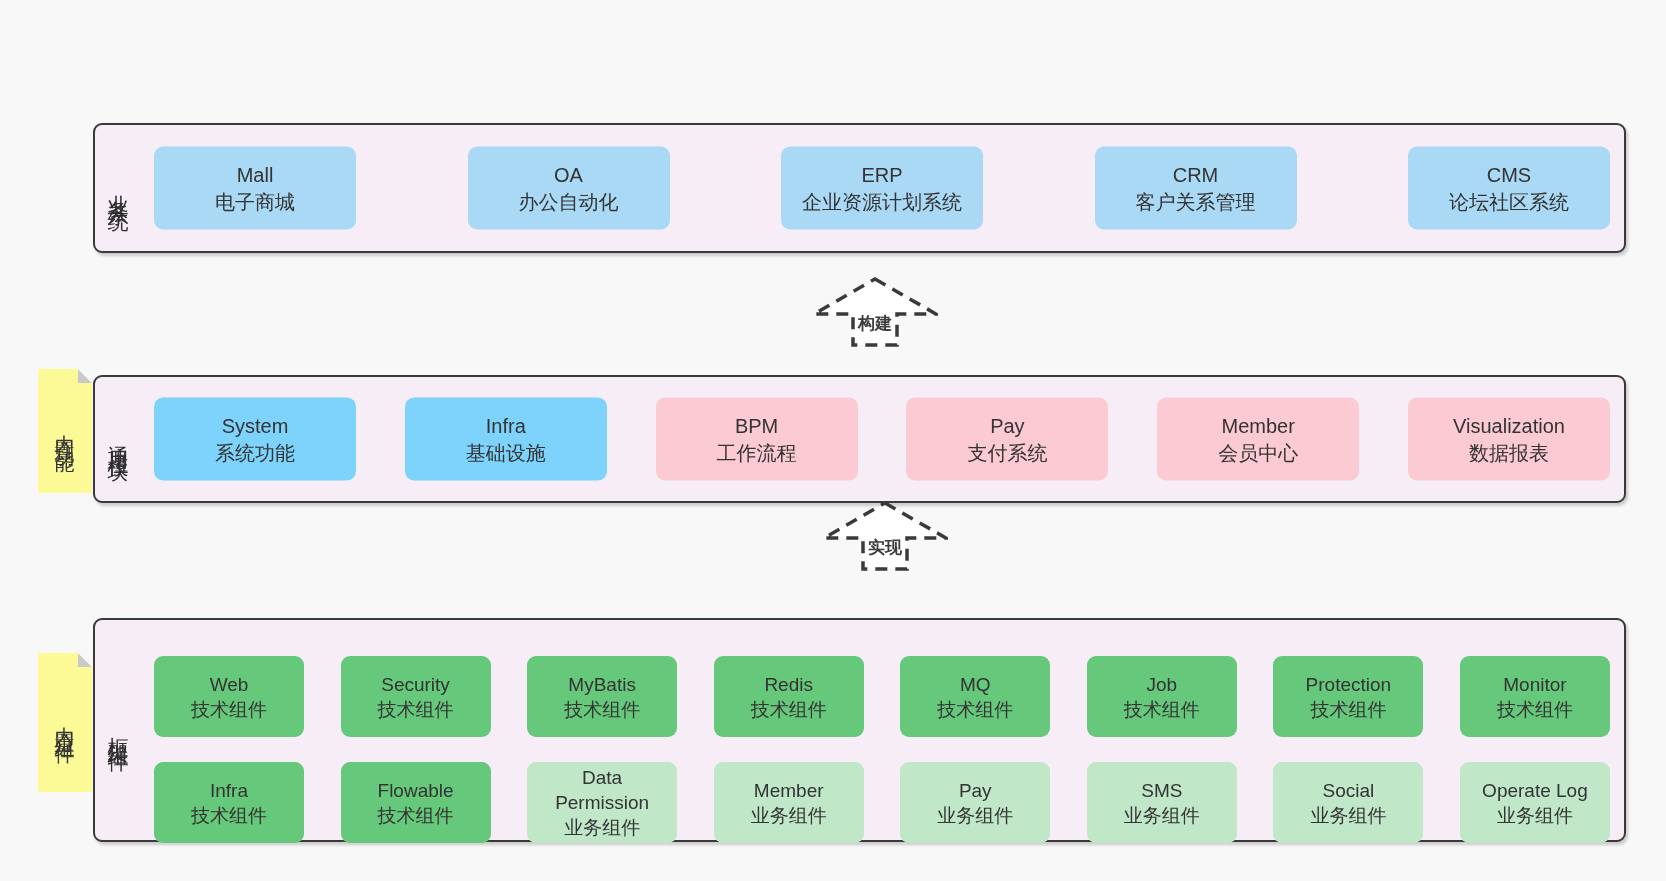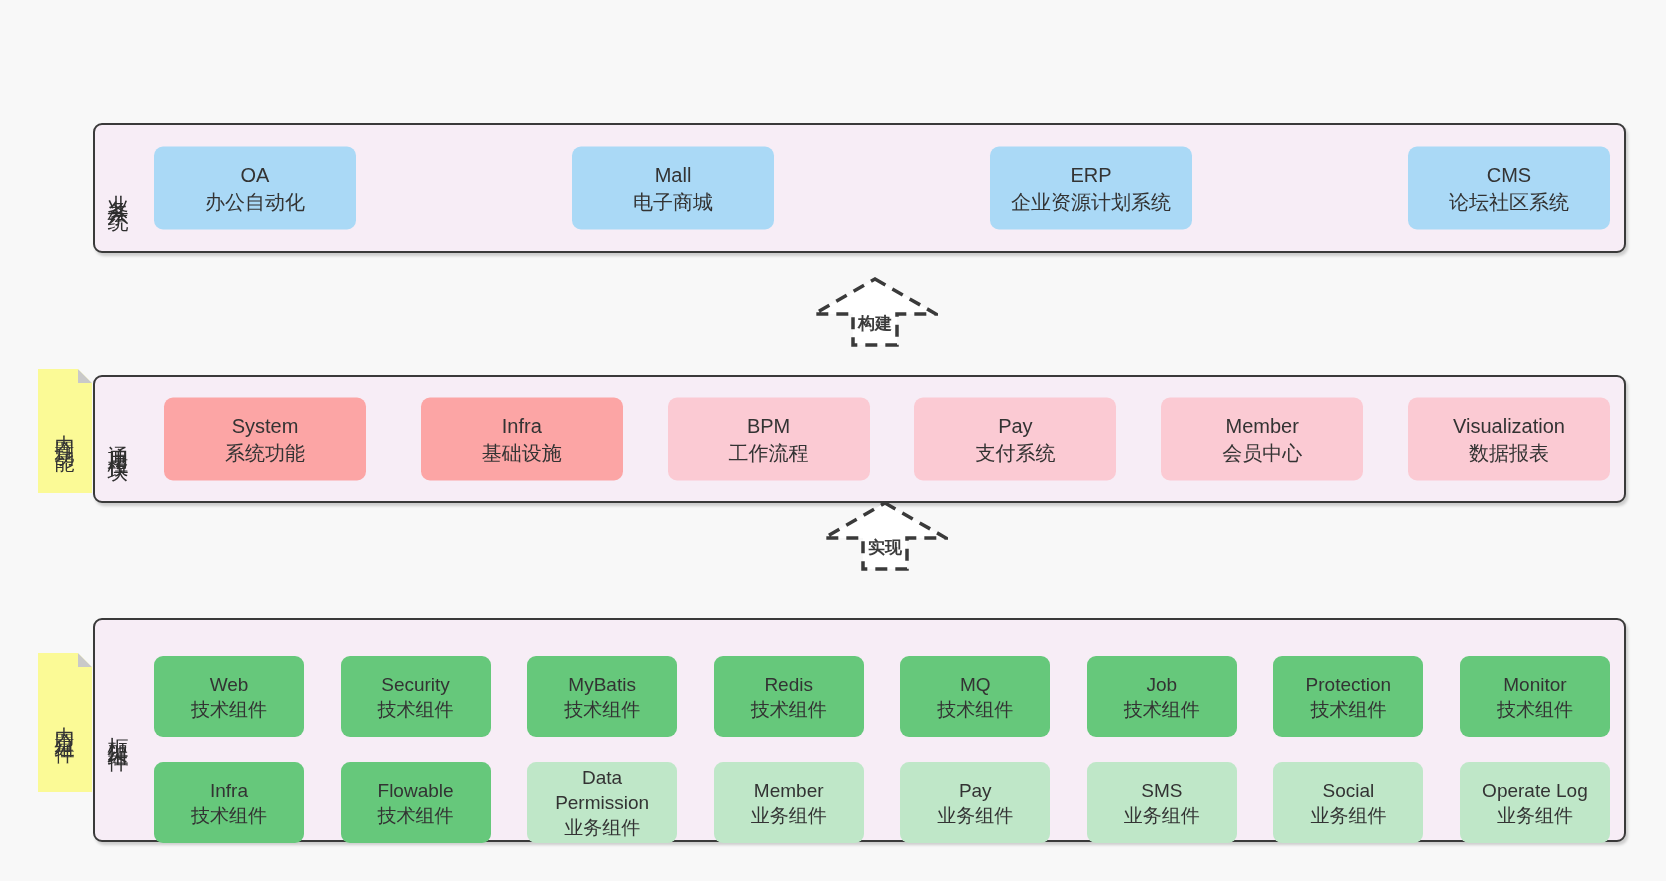--- a/index.html
+++ b/index.html
@@ -26,21 +26,21 @@
            display:flex; flex-direction:column; gap:25px; }
   .box-row { display:flex; justify-content:space-between; }
 
   .box { height:83px; width:202px; border-radius:9px;
          display:flex; flex-direction:column; align-items:center; justify-content:center;
          text-align:center; font-size:20px; line-height:27px; color:#333; }
   .box-sm { width:150px; height:81px; font-size:19px; line-height:25px; }
   .box-sm .box-title { max-width:122px; }
 
   .blue       { background:#aad9f6; }
-  .red        { background:#fca5a5;margin-left:10px; }
+  .red        { background:#7dd3fc; }
   .pink       { background:#fbcad3; }
   .green      { background:#66c87b; }
   .lightgreen { background:#bfe7c8; }
 
   
   .sticky { position:absolute; width:54px; background:#fbfa96; z-index:0;
             clip-path:polygon(0 0, calc(100% - 14px) 0, 100% 14px, 100% 100%, 0 100%);
             display:flex; align-items:center; justify-content:center;
             filter:drop-shadow(2px 2px 1.5px rgba(0,0,0,0.22)); }
   .sticky-1 { left:38px; top:369px; height:124px; }
@@ -61,30 +61,34 @@
 </style>
 </head>
 <body>
 
 <div class="page">
 
   <section class="band band-business">
     <div class="vlabel">业务系统</div>
     <div class="boxes">
       <div class="box blue">
+        <div class="box-title">Mall</div>
+        <div class="box-sub">电子商城</div>
+      </div>
+      <div class="box blue">
         <div class="box-title">OA</div>
         <div class="box-sub">办公自动化</div>
       </div>
       <div class="box blue">
-        <div class="box-title">Mall</div>
-        <div class="box-sub">电子商城</div>
-      </div>
-      <div class="box blue">
         <div class="box-title">ERP</div>
         <div class="box-sub">企业资源计划系统</div>
+      </div>
+      <div class="box blue">
+        <div class="box-title">CRM</div>
+        <div class="box-sub">客户关系管理</div>
       </div>
       <div class="box blue">
         <div class="box-title">CMS</div>
         <div class="box-sub">论坛社区系统</div>
       </div>
     </div>
   </section>
 
   <div class="arrow arrow-build">
     <svg width="126" height="70" viewBox="0 0 126 70">

